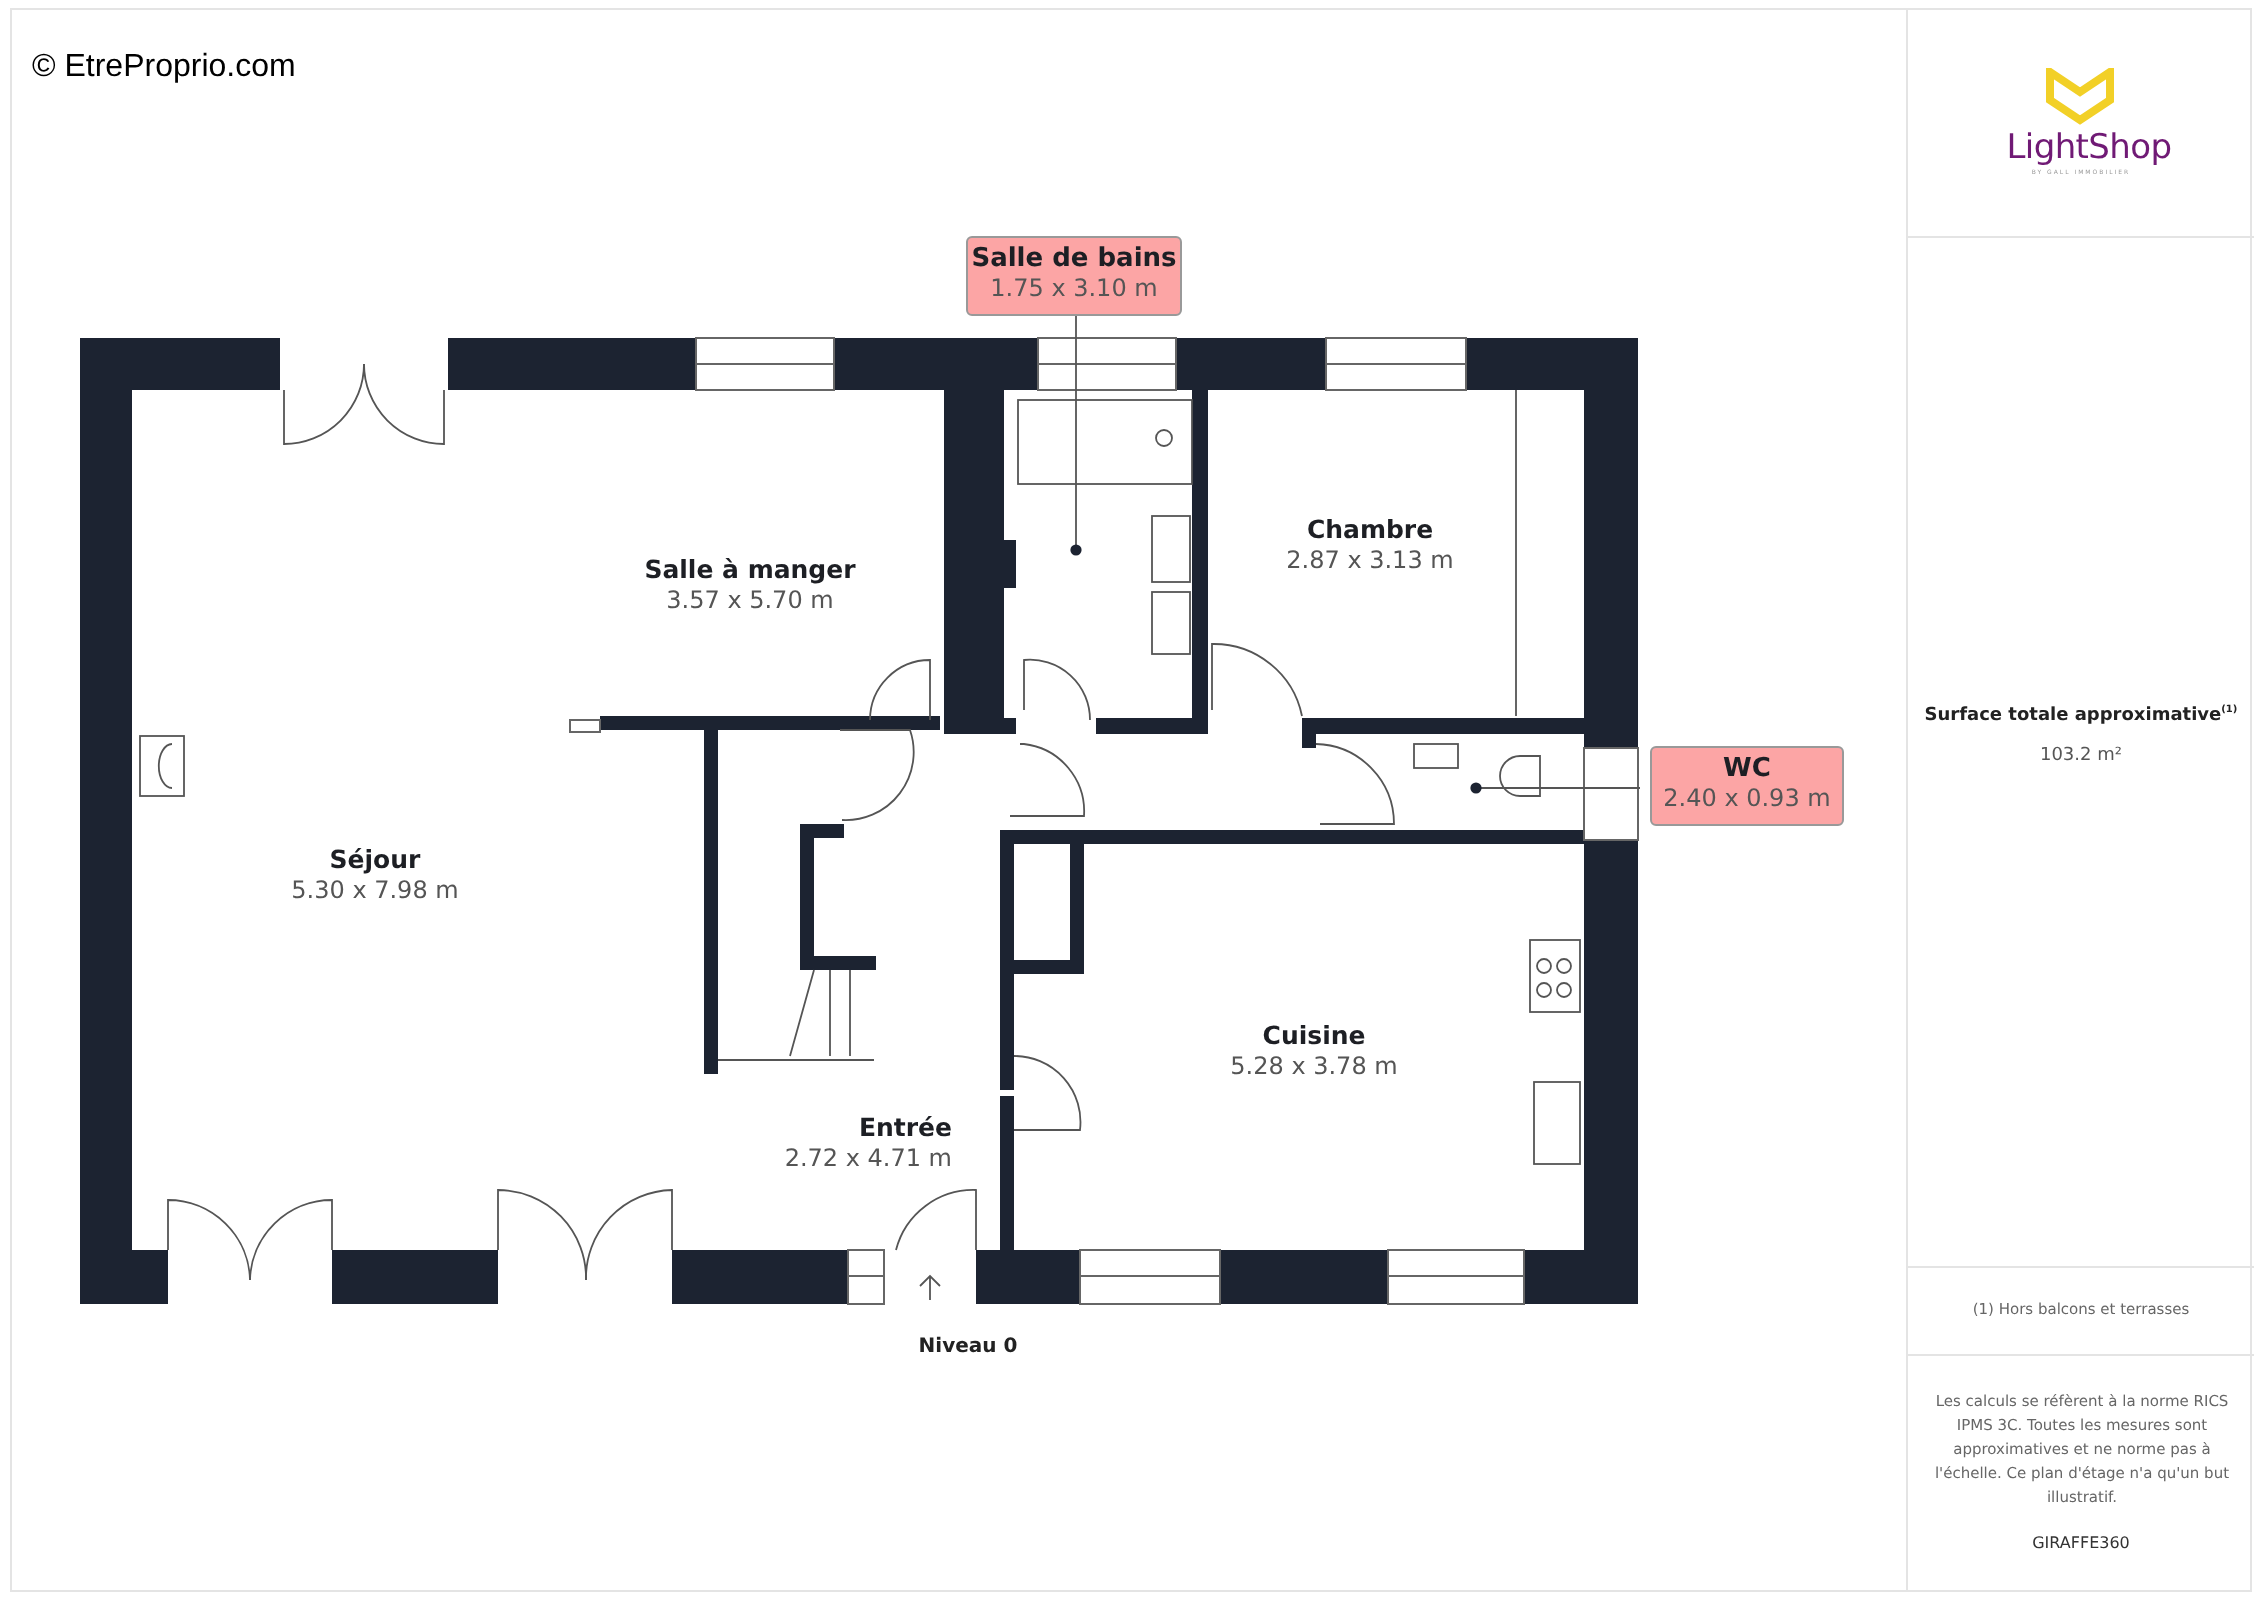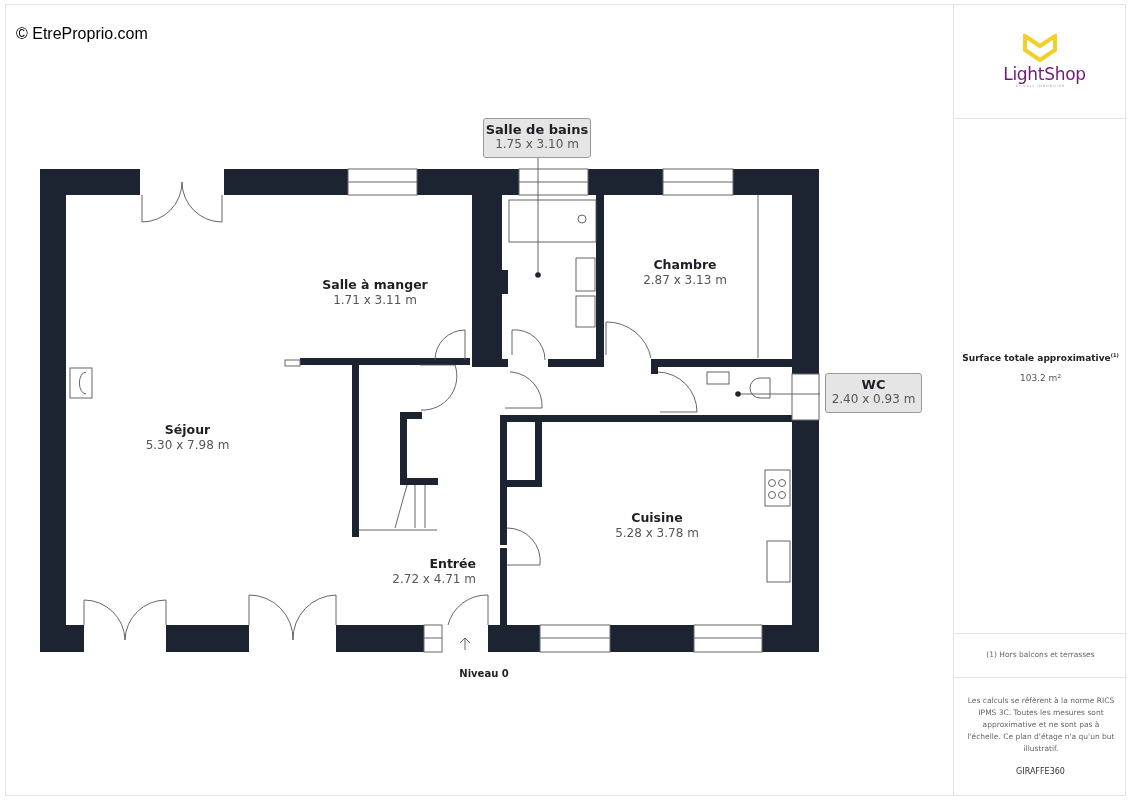--- a/index.html
+++ b/index.html
@@ -14,21 +14,21 @@
   .surf-title{position:absolute;left:0;width:173px;top:348px;font-size:9px;font-weight:bold;color:#222;}
   .surf-title sup{font-size:5px;}
   .surf-val{position:absolute;left:0;width:173px;top:369px;font-size:9px;color:#555;}
   .foot1{position:absolute;left:0;width:173px;top:646px;font-size:7.5px;color:#666;}
   .disclaimer{position:absolute;left:12px;width:150px;top:691px;font-size:7.5px;color:#666;line-height:12px;text-align:center;}
   .brand{position:absolute;left:0;width:173px;top:763px;font-size:8px;color:#333;}
   .brand b{font-weight:normal;}
   .lbl{position:absolute;text-align:center;white-space:nowrap;}
   .lbl .n{font-size:12.5px;font-weight:bold;color:#1d1f24;display:block;}
   .lbl .d{font-size:12px;color:#555;display:block;margin-top:1px;}
-  .box{position:absolute;background:#e5e5e5;border:1px solid #999;border-radius:3px;text-align:center;}
+  .box{position:absolute;background:#fca5a5;border:1px solid #999;border-radius:3px;text-align:center;}
   .box .n{font-size:13px;font-weight:bold;color:#1d1f24;display:block;margin-top:3px;}
   .box .d{font-size:12px;color:#555;display:block;}
   .niveau{position:absolute;left:444px;top:668px;width:80px;text-align:center;font-size:10px;font-weight:bold;color:#222;}
   svg.plan{position:absolute;left:0;top:0;}
 </style>
 </head>
 <body>
 
 <div class="frame"></div>
 <div class="watermark">© EtreProprio.com</div>
@@ -127,21 +127,21 @@
   <circle cx="538" cy="275" r="2.8" fill="#1C2331"></circle>
   <circle cx="738" cy="394" r="2.8" fill="#1C2331"></circle>
 </svg>
 
 <div class="lbl" style="left:125px;top:422px;width:125px;">
   <span class="n">Séjour</span>
   <span class="d">5.30 x 7.98 m</span>
 </div>
 <div class="lbl" style="left:300px;top:277px;width:150px;">
   <span class="n">Salle à manger</span>
-  <span class="d">1.71 x 3.11 m</span>
+  <span class="d">3.57 x 5.70 m</span>
 </div>
 <div class="box" style="left:483px;top:118px;width:106px;height:38px;">
   <span class="n">Salle de bains</span>
   <span class="d">1.75 x 3.10 m</span>
 </div>
 <div class="lbl" style="left:625px;top:257px;width:120px;">
   <span class="n">Chambre</span>
   <span class="d">2.87 x 3.13 m</span>
 </div>
 <div class="box" style="left:825px;top:373px;width:95px;height:38px;">
@@ -167,16 +167,16 @@
     <div class="logo-sub">BY GALL IMMOBILIER</div>
   </div>
   <div class="cell" style="top:115px;height:515px;">
     <div class="surf-title" style="top:233px;"><span>Surface totale approximative</span><sup>(1)</sup></div>
     <div class="surf-val" style="top:254px;">103.2 m²</div>
   </div>
   <div class="cell" style="top:630px;height:44px;">
     <div class="foot1" style="top:16px;">(1) Hors balcons et terrasses</div>
   </div>
   <div class="cell" style="top:674px;height:118px;border-bottom:none;">
-    <div class="disclaimer" style="top:17px;">Les calculs se réfèrent à la norme RICS IPMS 3C. Toutes les mesures sont approximative et ne sont pas à l'échelle. Ce plan d'étage n'a qu'un but illustratif.</div>
+    <div class="disclaimer" style="top:17px;">Les calculs se réfèrent à la norme RICS IPMS 3C. Toutes les mesures sont approximatives et ne norme pas à l'échelle. Ce plan d'étage n'a qu'un but illustratif.</div>
     <div class="brand" style="top:89px;"><span>GIRAFFE</span><b>360</b></div>
   </div>
 </div>
 
 </body></html>

